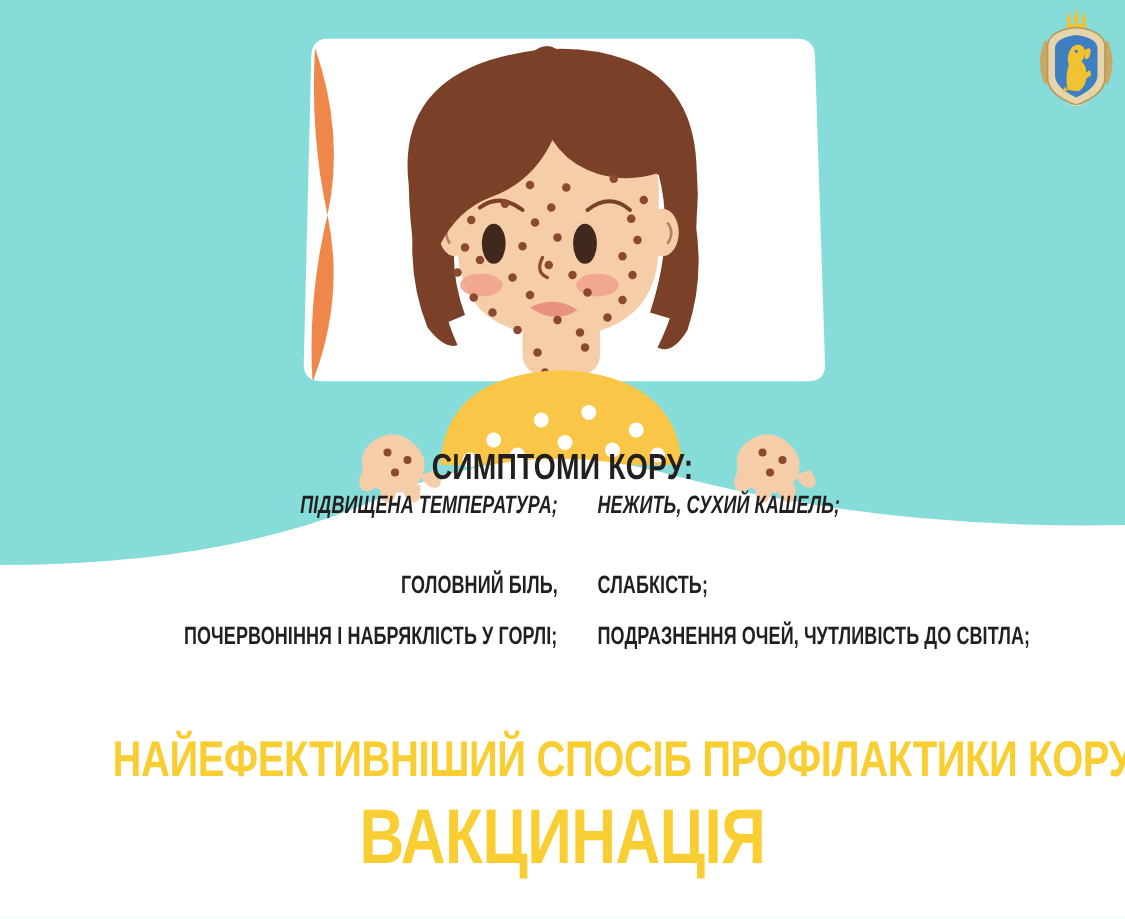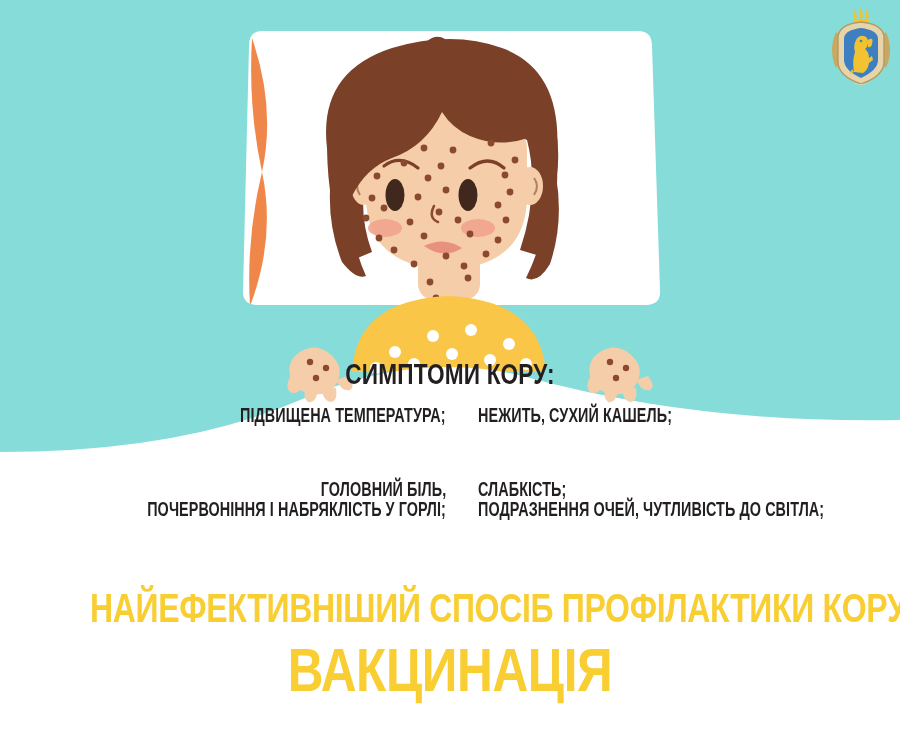--- a/index.html
+++ b/index.html
@@ -94,22 +94,22 @@
     font-weight: bold;
     color: #231f20;
     white-space: nowrap;
     transform: scaleX(0.72);
     letter-spacing: 0.1px;
   }
   .sym-cell.left  { right: 454px; transform-origin: 100% 50%; }
   .sym-cell.right { left: 478px;  transform-origin: 0% 50%; }
   .sym-cell.center{ left: 450px;  transform-origin: 50% 50%; transform: translateX(-50%) scaleX(0.72); }
 
-  #row1 { top: 404px; }
-  #row2 { top: 478px; }
+  #row1 { top: 393px; font-style: italic; }
+  #row2 { top: 457px; }
   #row3 { top: 498px; }
   #row4 { top: 540px; }
 
   
   .cta {
     position: absolute;
     left: 0;
     width: 900px;
     text-align: center;
     color: #f8ce33;

